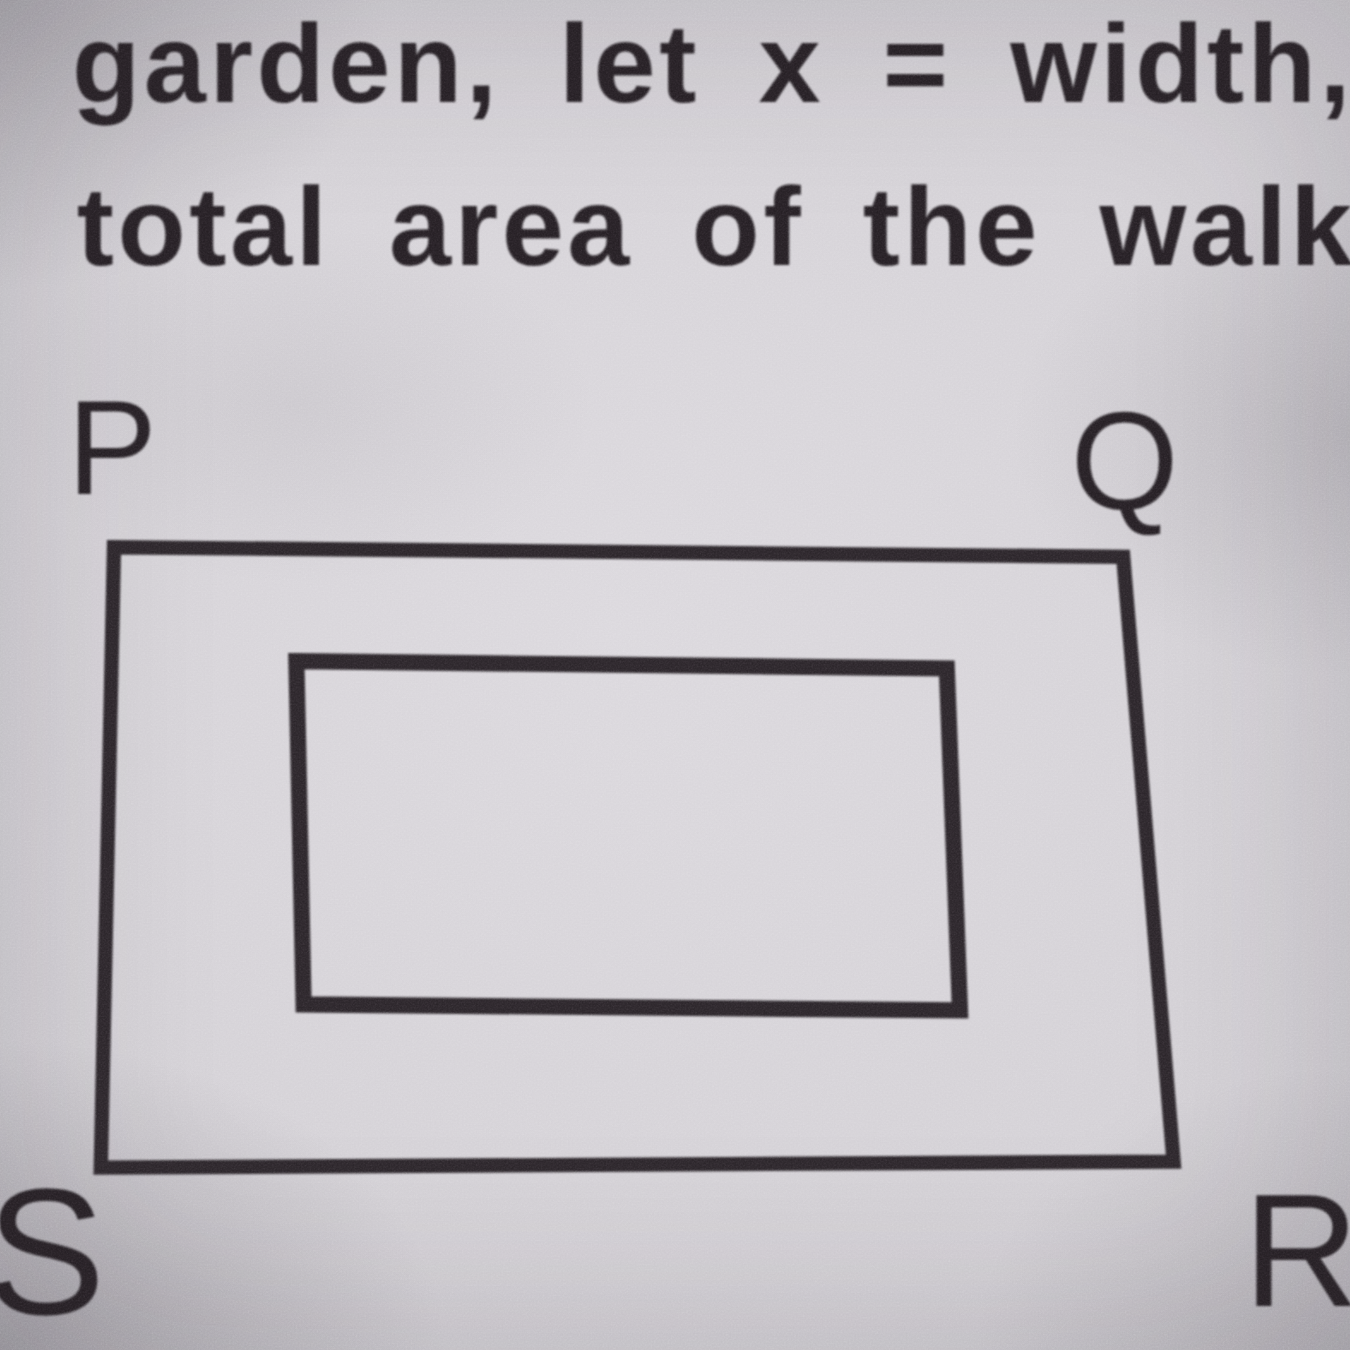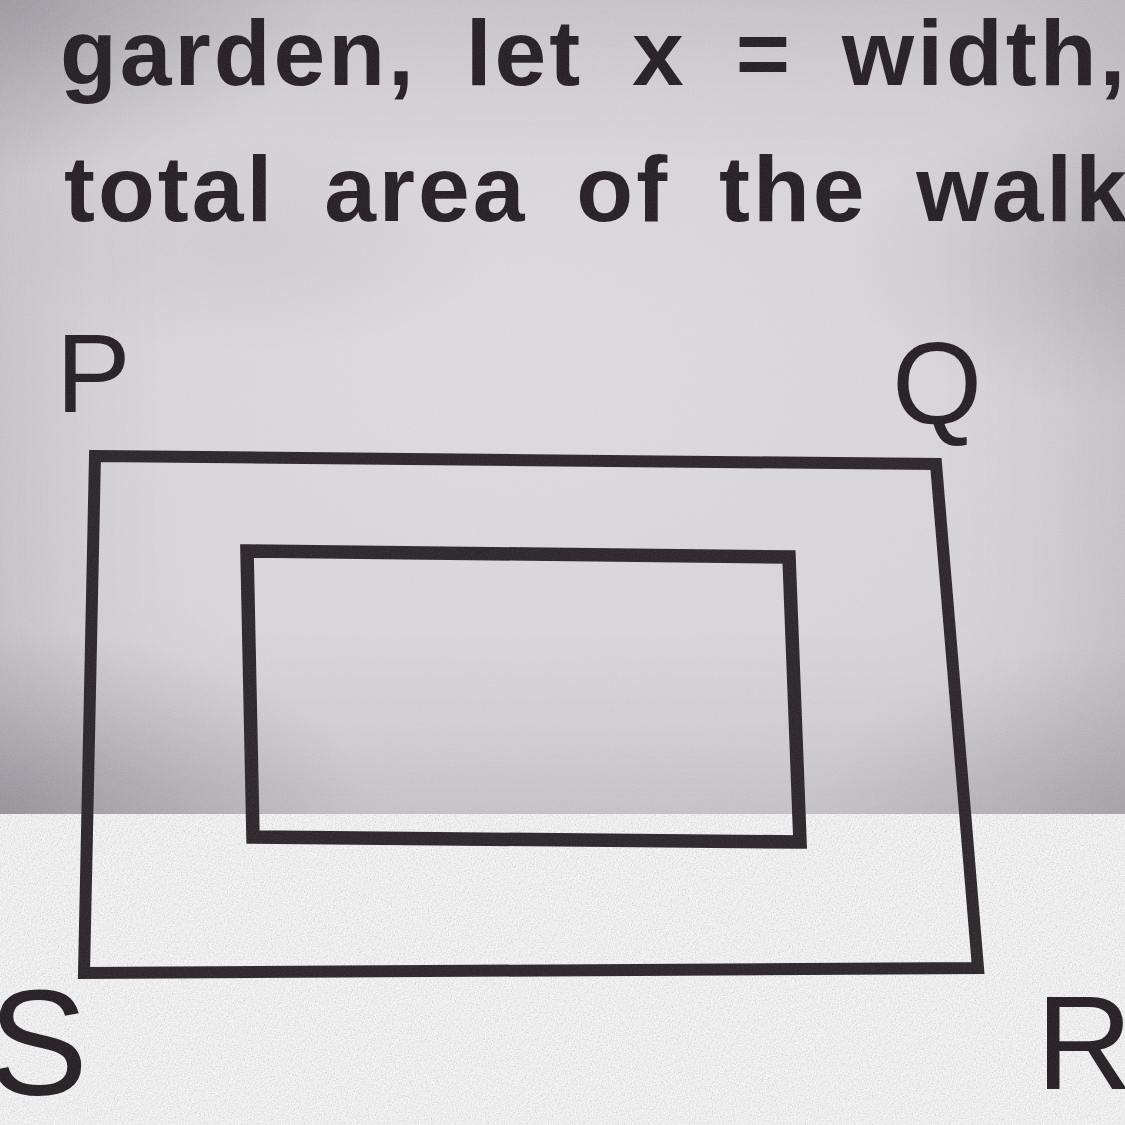--- a/index.html
+++ b/index.html
@@ -5,21 +5,21 @@
   html, body {
     margin: 0;
     padding: 0;
     width: 1125px;
     height: 1125px;
     overflow: hidden;
   }
   .photo {
     position: relative;
     width: 1125px;
-    height: 814px;
+    height: 1125px;
     background:
       radial-gradient(40% 30% at 0% 0%,   rgba(28,24,34,.20), rgba(28,24,34,0) 72%),
       radial-gradient(46% 32% at 0% 100%, rgba(28,24,34,.24), rgba(28,24,34,0) 72%),
       radial-gradient(40% 30% at 100% 100%, rgba(28,24,34,.14), rgba(28,24,34,0) 70%),
       radial-gradient(36% 26% at 100% 32%, rgba(28,24,34,.12), rgba(28,24,34,0) 70%),
       radial-gradient(30% 18% at 22% 30%, rgba(28,24,34,.06), rgba(28,24,34,0) 75%),
       radial-gradient(140% 130% at 46% 46%, #dbd8dd 0%, #d3d0d5 42%, #c9c6cb 70%, #aeabb1 100%);
     box-shadow: inset 0 0 170px 18px rgba(32,27,38,.16);
   }
   

